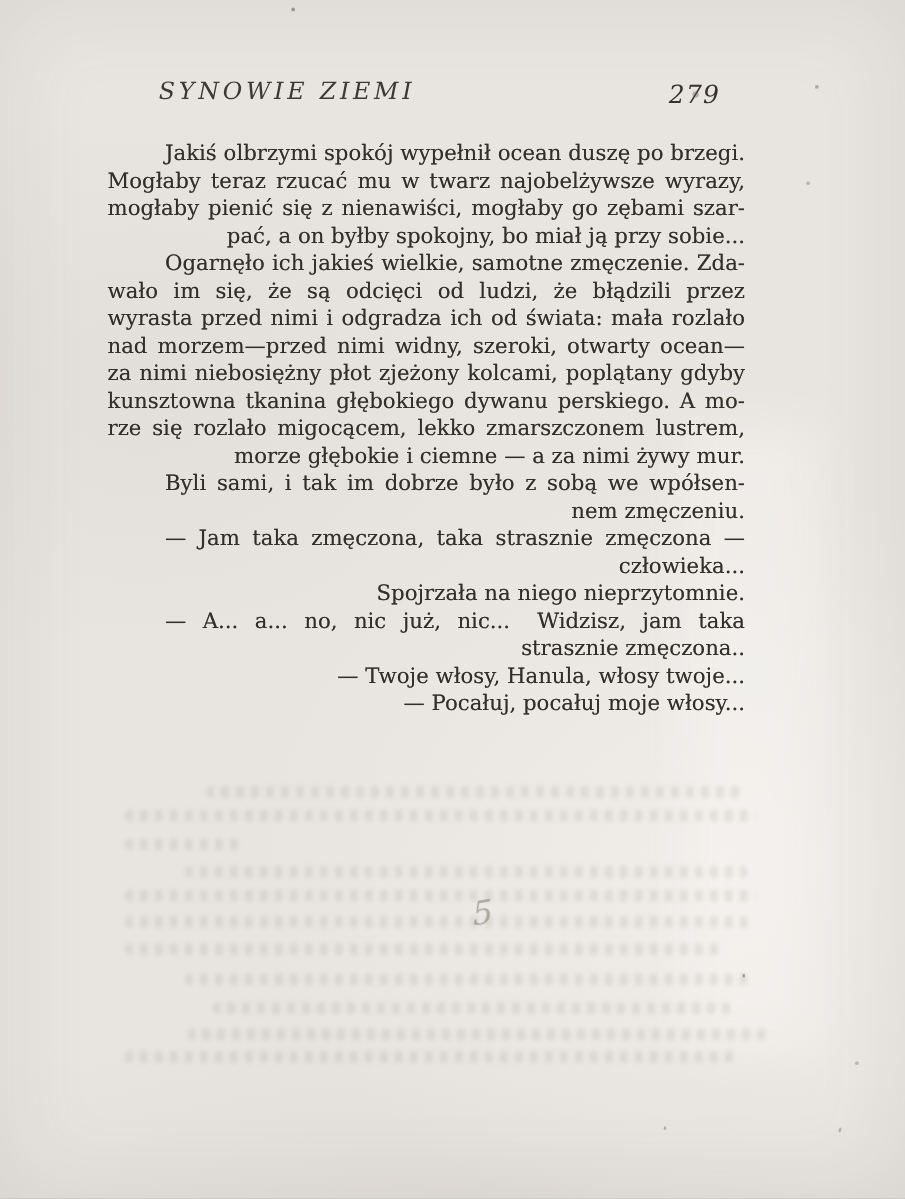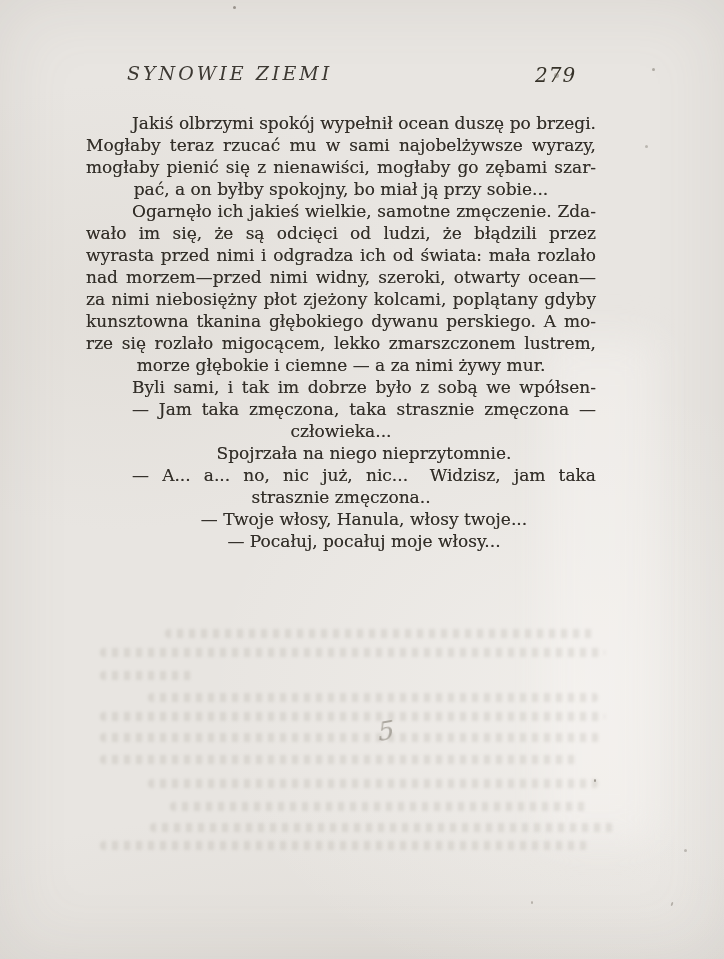--- a/index.html
+++ b/index.html
@@ -42,21 +42,21 @@
     top: 112px; left: 86px;
     width: 510px;
     font-size: 17px;
     color: #322e28;
     text-shadow: 0 0 0.5px rgba(46,41,34,0.55);
   }
   .para { margin: 0; }
   .line {
     height: 22px;
     line-height: 22px;
-    text-align: center;
+    text-align: right;
     overflow: visible;
     white-space: nowrap;
   }
   .line.jst {
     white-space: normal;
     text-align: justify;
     text-align-last: justify;
   }
   .line.ind { padding-left: 46px; }
   .bleed-zone { position: absolute; inset: 0; pointer-events: none; }
@@ -108,36 +108,37 @@
   <div class="light-band"></div>
 
   <div class="running-header">
     <span class="header-title">SYNOWIE ZIEMI</span>
     <span class="page-number">279</span>
   </div>
 
   <div class="text-block" id="body-text-block">
       <div class="para">
         <div class="line jst ind">Jakiś olbrzymi spokój wypełnił ocean duszę po brzegi.</div>
-        <div class="line jst">Mogłaby teraz rzucać mu w sami najobelżywsze wyrazy,</div>
+        <div class="line jst">Mogłaby teraz rzucać mu w twarz najobelżywsze wyrazy,</div>
         <div class="line jst">mogłaby pienić się z nienawiści, mogłaby go zębami szar-</div>
         <div class="line">pać, a on byłby spokojny, bo miał ją przy sobie...</div>
       </div>
       <div class="para">
         <div class="line jst ind">Ogarnęło ich jakieś wielkie, samotne zmęczenie. Zda-</div>
         <div class="line jst">wało im się, że są odcięci od ludzi, że błądzili przez</div>
         <div class="line jst">wyrasta przed nimi i odgradza ich od świata: mała rozlało</div>
         <div class="line jst">nad morzem—przed nimi widny, szeroki, otwarty ocean—</div>
         <div class="line jst">za nimi niebosiężny płot zjeżony kolcami, poplątany gdyby</div>
         <div class="line jst">kunsztowna tkanina głębokiego dywanu perskiego. A mo-</div>
         <div class="line jst">rze się rozlało migocącem, lekko zmarszczonem lustrem,</div>
         <div class="line">morze głębokie i ciemne — a za nimi żywy mur.</div>
       </div>
       <div class="para">
         <div class="line jst ind">Byli sami, i tak im dobrze było z sobą we wpółsen-</div>
+        <div class="line">nem zmęczeniu.</div>
       </div>
       <div class="para">
         <div class="line jst ind">— Jam taka zmęczona, taka strasznie zmęczona —</div>
         <div class="line">człowieka...</div>
       </div>
       <div class="para">
         <div class="line ind">Spojrzała na niego nieprzytomnie.</div>
       </div>
       <div class="para">
         <div class="line jst ind">— A... a... no, nic już, nic...  Widzisz, jam taka</div>

